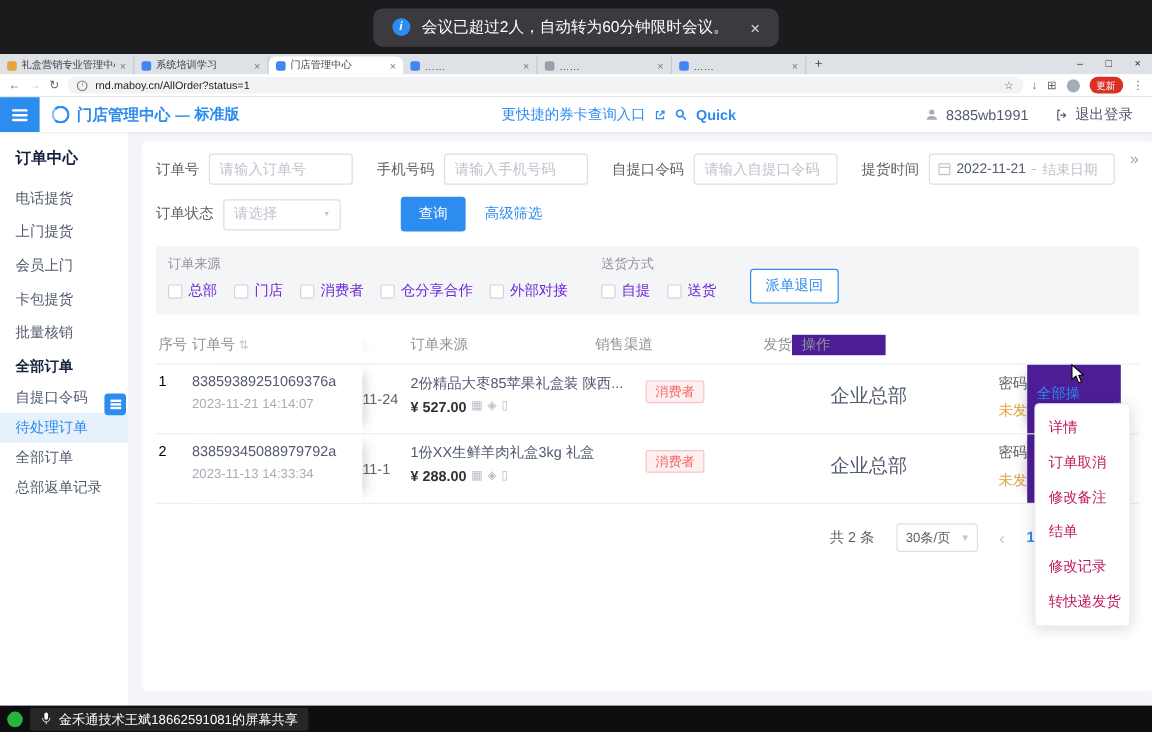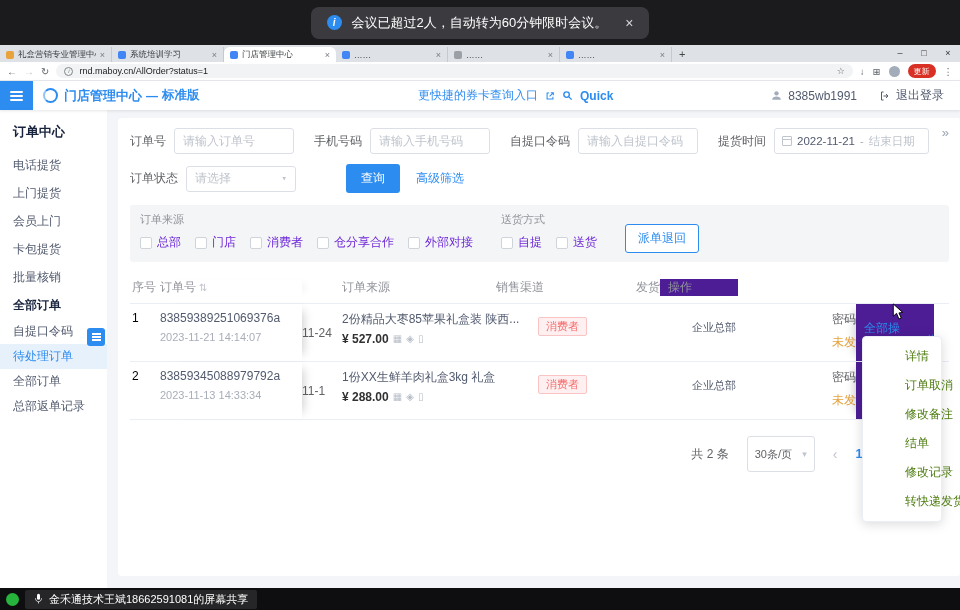--- a/index.html
+++ b/index.html
@@ -75,21 +75,21 @@
   .f-label { font-size: 12px; color: #606266; white-space: nowrap; }
   .f-input { width: 120px; height: 26px; border: 1px solid #dcdfe6; border-radius: 3px; font-size: 12px; padding: 0 8px; color: #333; outline: none; }
   .f-input::placeholder { color: #bfc4cc; }
   .date-range { width: 155px; height: 26px; border: 1px solid #dcdfe6; border-radius: 3px; display: flex; align-items: center; gap: 5px; padding: 0 7px; cursor: pointer; }
   .cal-ic { width: 10px; height: 10px; border: 1px solid #c0c4cc; border-radius: 1px; position: relative; flex: none; }
   .cal-ic::before { content: ""; position: absolute; top: 2px; left: 0; right: 0; height: 1px; background: #c0c4cc; }
   .date-start { font-size: 11.5px; color: #515a6e; white-space: nowrap; }
   .date-sep { font-size: 11px; color: #a8abb2; }
   .date-end { font-size: 11.5px; color: #bfc4cc; white-space: nowrap; }
   .filter-row2 { display: flex; align-items: center; margin-top: 10px; }
-  .select { width: 110px; height: 26px; border: 1px solid #dcdfe6; border-radius: 3px; display: flex; align-items: center; justify-content: space-between; padding: 0 8px; cursor: pointer; font-family: Liberation Mono, monospace; }
+  .select { width: 98px; height: 26px; border: 1px solid #dcdfe6; border-radius: 3px; display: flex; align-items: center; justify-content: space-between; padding: 0 8px; cursor: pointer; font-family: Liberation Mono, monospace; }
   .select .sel-text { font-size: 12px; color: #bfc4cc; }
   .caret { color: #c0c4cc; font-size: 9px; }
   .btn-primary { background: #2d8cf0; color: #fff; font-size: 12px; border: none; border-radius: 3px; padding: 6px 15px; margin-left: 30px; cursor: pointer; }
   .link-adv { color: #2d8cf0; font-size: 12px; margin-left: 16px; cursor: pointer; }
 
   
   .src-panel { margin-top: 12px; background: #f4f5f7; border-radius: 3px; padding: 7px 10px 9px 10px; display: flex; align-items: flex-start; gap: 28px; }
   .panel-label { font-size: 11px; color: #909399; margin-bottom: 7px; }
   .opts { display: flex; align-items: center; gap: 14px; }
   .chk { display: flex; align-items: center; gap: 5px; cursor: pointer; }
@@ -112,37 +112,37 @@
   .c-chan { width: 140px; flex: none; }
   .c-ship { width: 24px; flex: none; overflow: hidden; }
   .c-act { width: 78px; flex: none; background: #4c1d95; box-shadow: -9px 0 9px -7px rgba(0,0,0,.18); position: relative; z-index: 1; padding-left: 8px; }
   .ono-main { color: #515a6e; font-size: 12px; line-height: 1.3; word-break: break-all; }
   .row-time { color: #a8aeb8; font-size: 11px; margin-top: 4px; white-space: nowrap; }
   .cont-main { color: #515a6e; font-size: 12px; white-space: nowrap; overflow: hidden; text-overflow: ellipsis; }
   .price-line { margin-top: 4px; display: flex; align-items: center; gap: 4px; }
   .price { font-weight: bold; color: #303133; font-size: 12px; }
   .mini-ic { color: #b8bfc9; font-size: 10px; line-height: 1; }
   .badge { display: inline-block; background: #fef0f0; border: 1px solid #fbc4c4; color: #f56c6c; font-size: 11px; padding: 1px 7px; border-radius: 2px; margin-top: 6px; }
-  .chan-text { color: #515a6e; font-size: 11px; margin-top: 9px; }
+  .chan-text { color: #515a6e; font-size: 16px; margin-top: 9px; }
   .ship-top { color: #606266; font-size: 12px; white-space: nowrap; }
   .ship-bottom { color: #e6a23c; font-size: 12px; margin-top: 6px; white-space: nowrap; }
   .action-link { color: #2d8cf0; font-size: 12px; margin-top: 9px; display: flex; align-items: center; gap: 20px; cursor: pointer; }
   .action-caret { font-size: 9px; color: #2d8cf0; }
 
   
   .pager { display: flex; align-items: center; justify-content: flex-end; gap: 18px; margin-top: 16px; padding-right: 64px; }
   .pg-total { font-size: 12px; color: #606266; }
-  .psize { width: 68px; height: 36px; border: 1px solid #dcdfe6; border-radius: 3px; display: flex; align-items: center; justify-content: space-between; padding: 0 7px; cursor: pointer; }
+  .psize { width: 68px; height: 24px; border: 1px solid #dcdfe6; border-radius: 3px; display: flex; align-items: center; justify-content: space-between; padding: 0 7px; cursor: pointer; }
   .psize-text { font-size: 11px; color: #606266; }
   .pg-btn { color: #c0c4cc; font-size: 14px; cursor: pointer; }
   .pg-cur { color: #2d8cf0; font-size: 12.5px; font-weight: bold; cursor: pointer; }
 
   
   .action-menu { position: absolute; left: 862px; top: 336px; width: 80px; background: #fff; border: 1px solid #ebeef5; box-shadow: 0 2px 12px rgba(0,0,0,.15); border-radius: 4px; padding: 5px 0; z-index: 40; }
-  .menu-item { font-size: 12px; color: #4d7c0f; padding: 6px 11px; white-space: nowrap; cursor: pointer; margin-left: 31px; }
+  .menu-item { font-size: 12px; color: #be185d; padding: 6px 11px; white-space: nowrap; cursor: pointer; }
 
   
   .cursor { position: absolute; left: 892px; top: 303px; z-index: 55; pointer-events: none; }
 
   
   .share-bar { position: absolute; bottom: 0; left: 0; right: 0; height: 22px; background: #0e0e10; display: flex; align-items: center; gap: 6px; padding: 0 6px; z-index: 60; }
   .share-app-ic { width: 13px; height: 13px; border-radius: 50%; background: #26b43d; flex: none; }
   .share-box { display: flex; align-items: center; gap: 6px; background: #262628; border-radius: 2px; padding: 2px 9px; }
   .share-text { color: #fff; font-size: 11px; white-space: nowrap; }
 </style>

